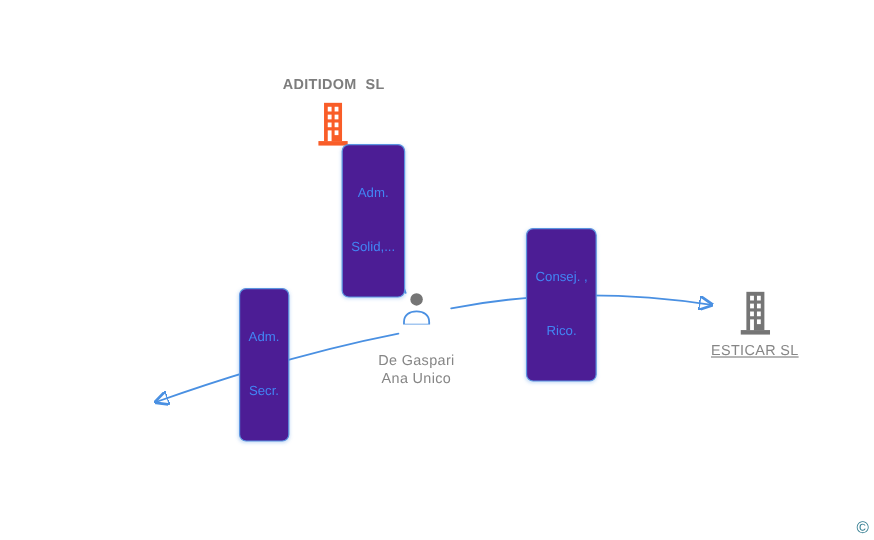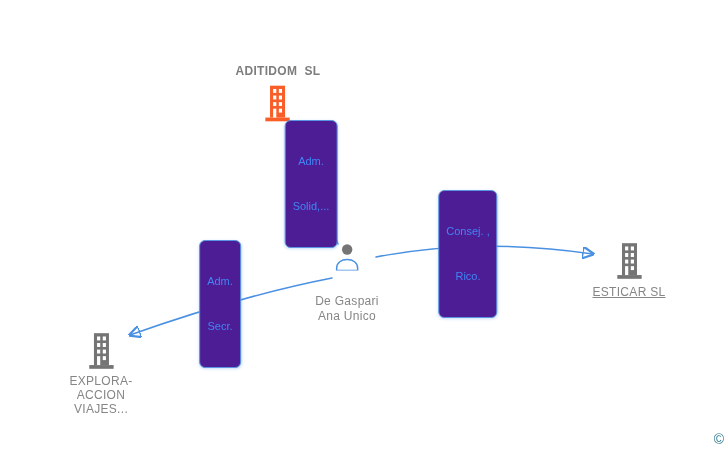--- a/index.html
+++ b/index.html
@@ -134,28 +134,20 @@
     <div class="nlabel">Ana Unico</div>
   </div>
 
   <div class="node" style="left:629px; top:271px;">
     <svg class="icon-building gray">
         <use href="#sym-building"></use>
       </svg>
     <div class="nlabel mt5">ESTICAR SL</div>
   </div>
 
-  <div class="node" style="left:101px; top:374px;">
-    <svg class="icon-building gray">
-        <use href="#sym-building"></use>
-      </svg>
-    <div class="nlabel tight">EXPLORA-</div>
-    <div class="nlabel tight" style="margin-top:0;">ACCION</div>
-    <div class="nlabel tight" style="margin-top:0;">VIAJES...</div>
-  </div>
 
   <div class="edge-label" style="left:311px; top:184px;">
     <div>Adm.</div>
     <div>Solid,...</div>
   </div>
 
   <div class="edge-label" style="left:468px; top:254px;">
     <div>Consej. ,</div>
     <div>Rico.</div>
   </div>

